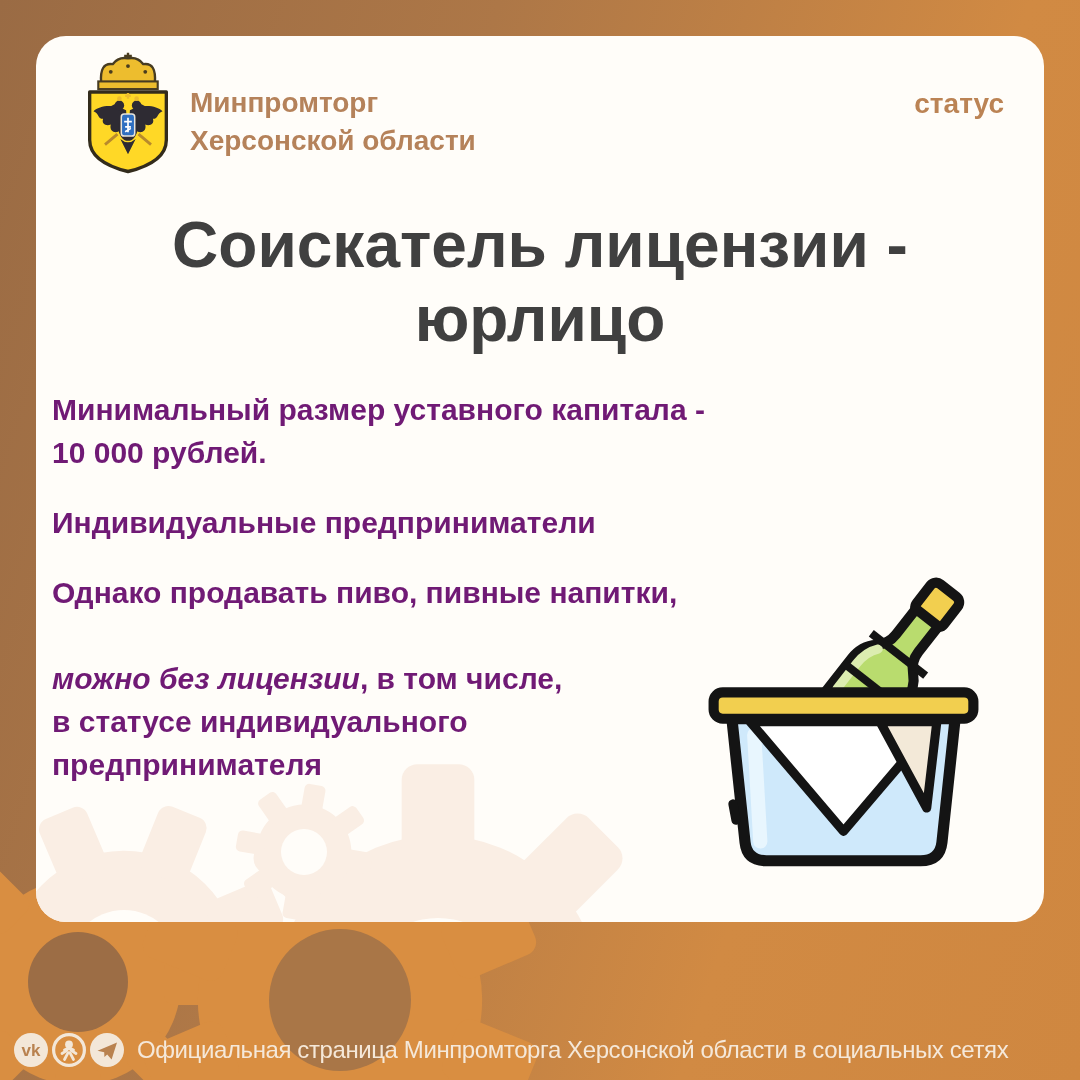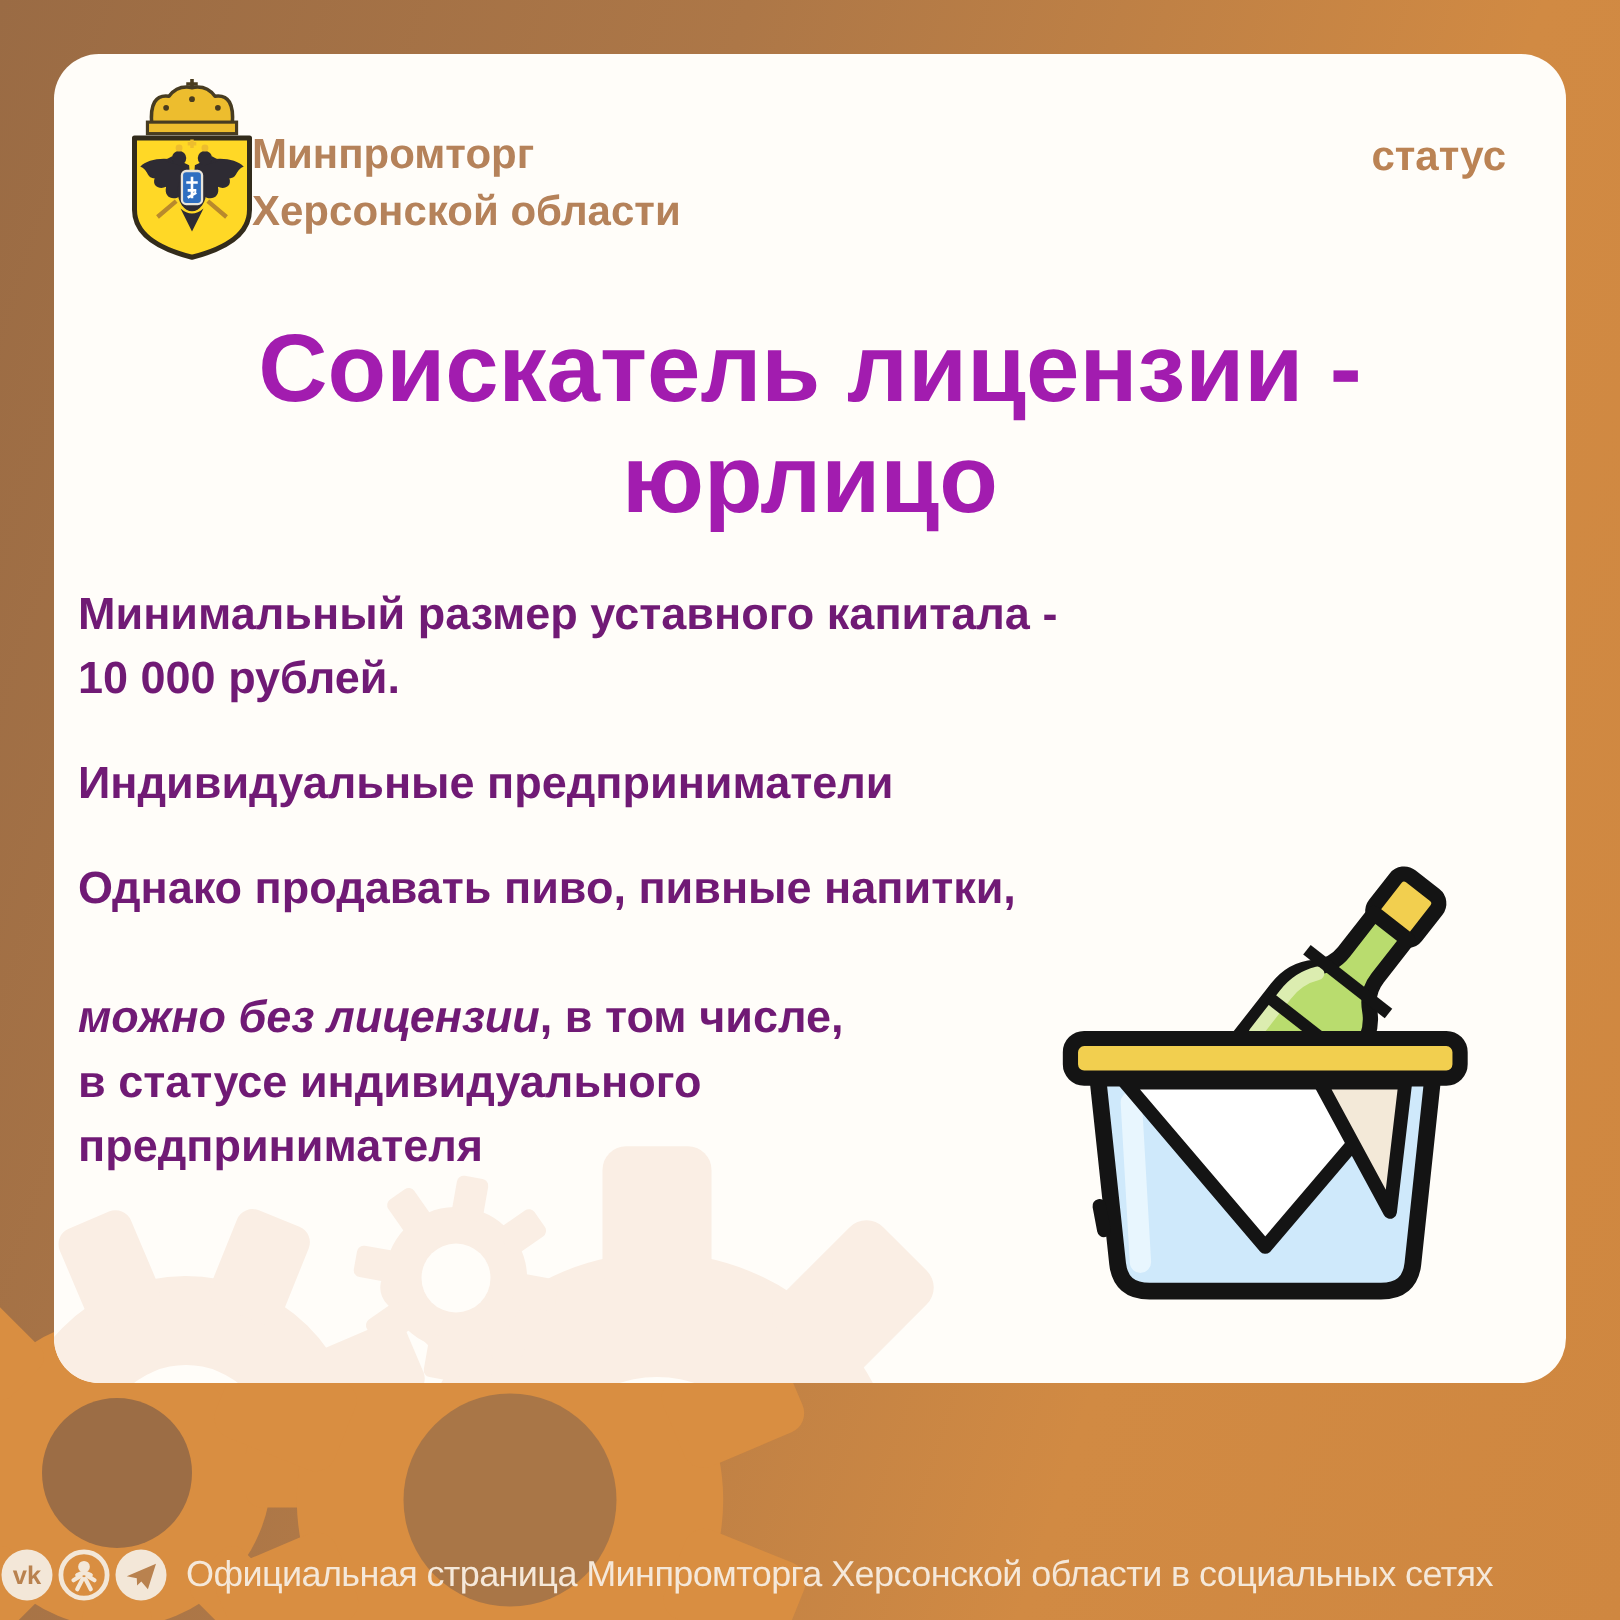--- a/index.html
+++ b/index.html
@@ -4,34 +4,34 @@
 <style>
   html,body{margin:0;padding:0;}
   .stage{position:relative;width:1080px;height:1080px;overflow:hidden;
     font-family:"Liberation Sans",sans-serif;
     background:linear-gradient(108deg,#9a6b44 0%,#ad7747 35%,#d18a43 72%,#cf8740 100%);}
   .bg-gears{position:absolute;left:0;top:0;width:1080px;height:1080px;}
   .card{position:absolute;left:36px;top:36px;width:1008px;height:886px;
     background:#fffdf9;border-radius:30px;overflow:hidden;}
   .card-gears{position:absolute;left:0;top:0;width:1008px;height:886px;}
   .emblem{position:absolute;left:46px;top:14px;width:92px;height:128px;}
-  .org{position:absolute;left:132px;top:48px;font-size:28px;font-weight:bold;
+  .org{position:absolute;left:154px;top:48px;font-size:28px;font-weight:bold;
     color:#b5825a;line-height:38px;}
   .tag{position:absolute;right:40px;top:42px;text-align:right;font-size:28px;
     font-weight:bold;color:#bb8354;line-height:52px;}
   .title{position:absolute;left:0;right:0;top:172px;margin:0;text-align:center;
-    font-size:64px;font-weight:bold;color:#a21caf;line-height:74px;}
+    font-size:64px;font-weight:bold;color:#404040;line-height:74px;}
   .bodytext{position:absolute;left:16px;top:352px;color:#701a75;font-size:30px;
     font-weight:bold;line-height:43px;}
   .bodytext p{margin:0 0 27px 0;}
   .line{white-space:nowrap;}
   em{font-style:italic;}
   .bucket{position:absolute;left:655px;top:496px;width:305px;height:345px;}
   .footer{position:absolute;left:0;bottom:0;width:1080px;height:60px;display:flex;
-    align-items:center;padding-left:0;box-sizing:border-box;}
+    align-items:center;padding-left:13px;box-sizing:border-box;}
   .sicon{width:36px;height:36px;margin-right:2px;flex:none;}
   .footer-text{margin-left:10px;font-size:24px;font-weight:normal;color:#f5e8d9;
     letter-spacing:-0.4px;white-space:nowrap;}
 </style>
 </head>
 <body>
 
 <div class="stage">
 
   <svg class="bg-gears" viewBox="0 0 1080 1080" aria-hidden="true">

